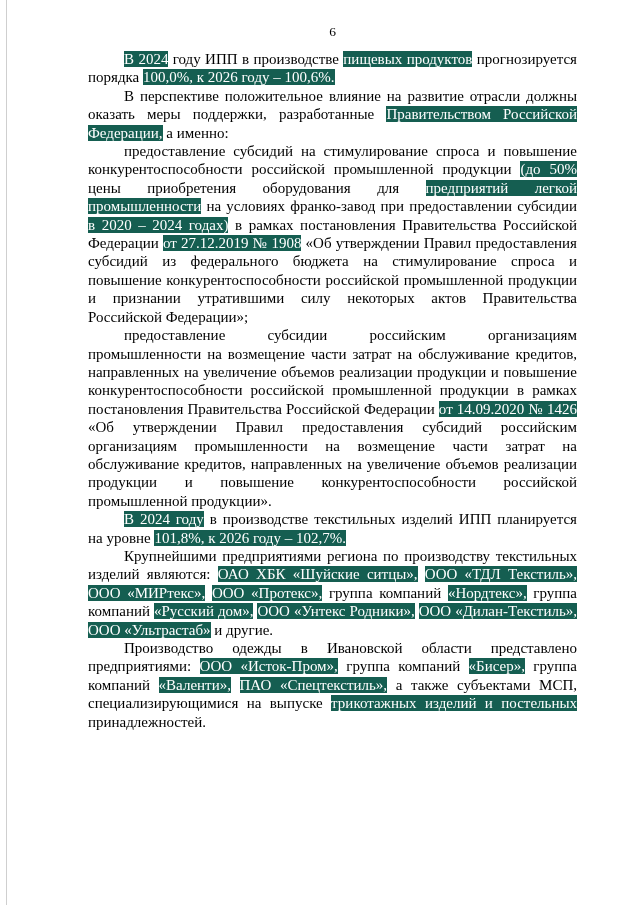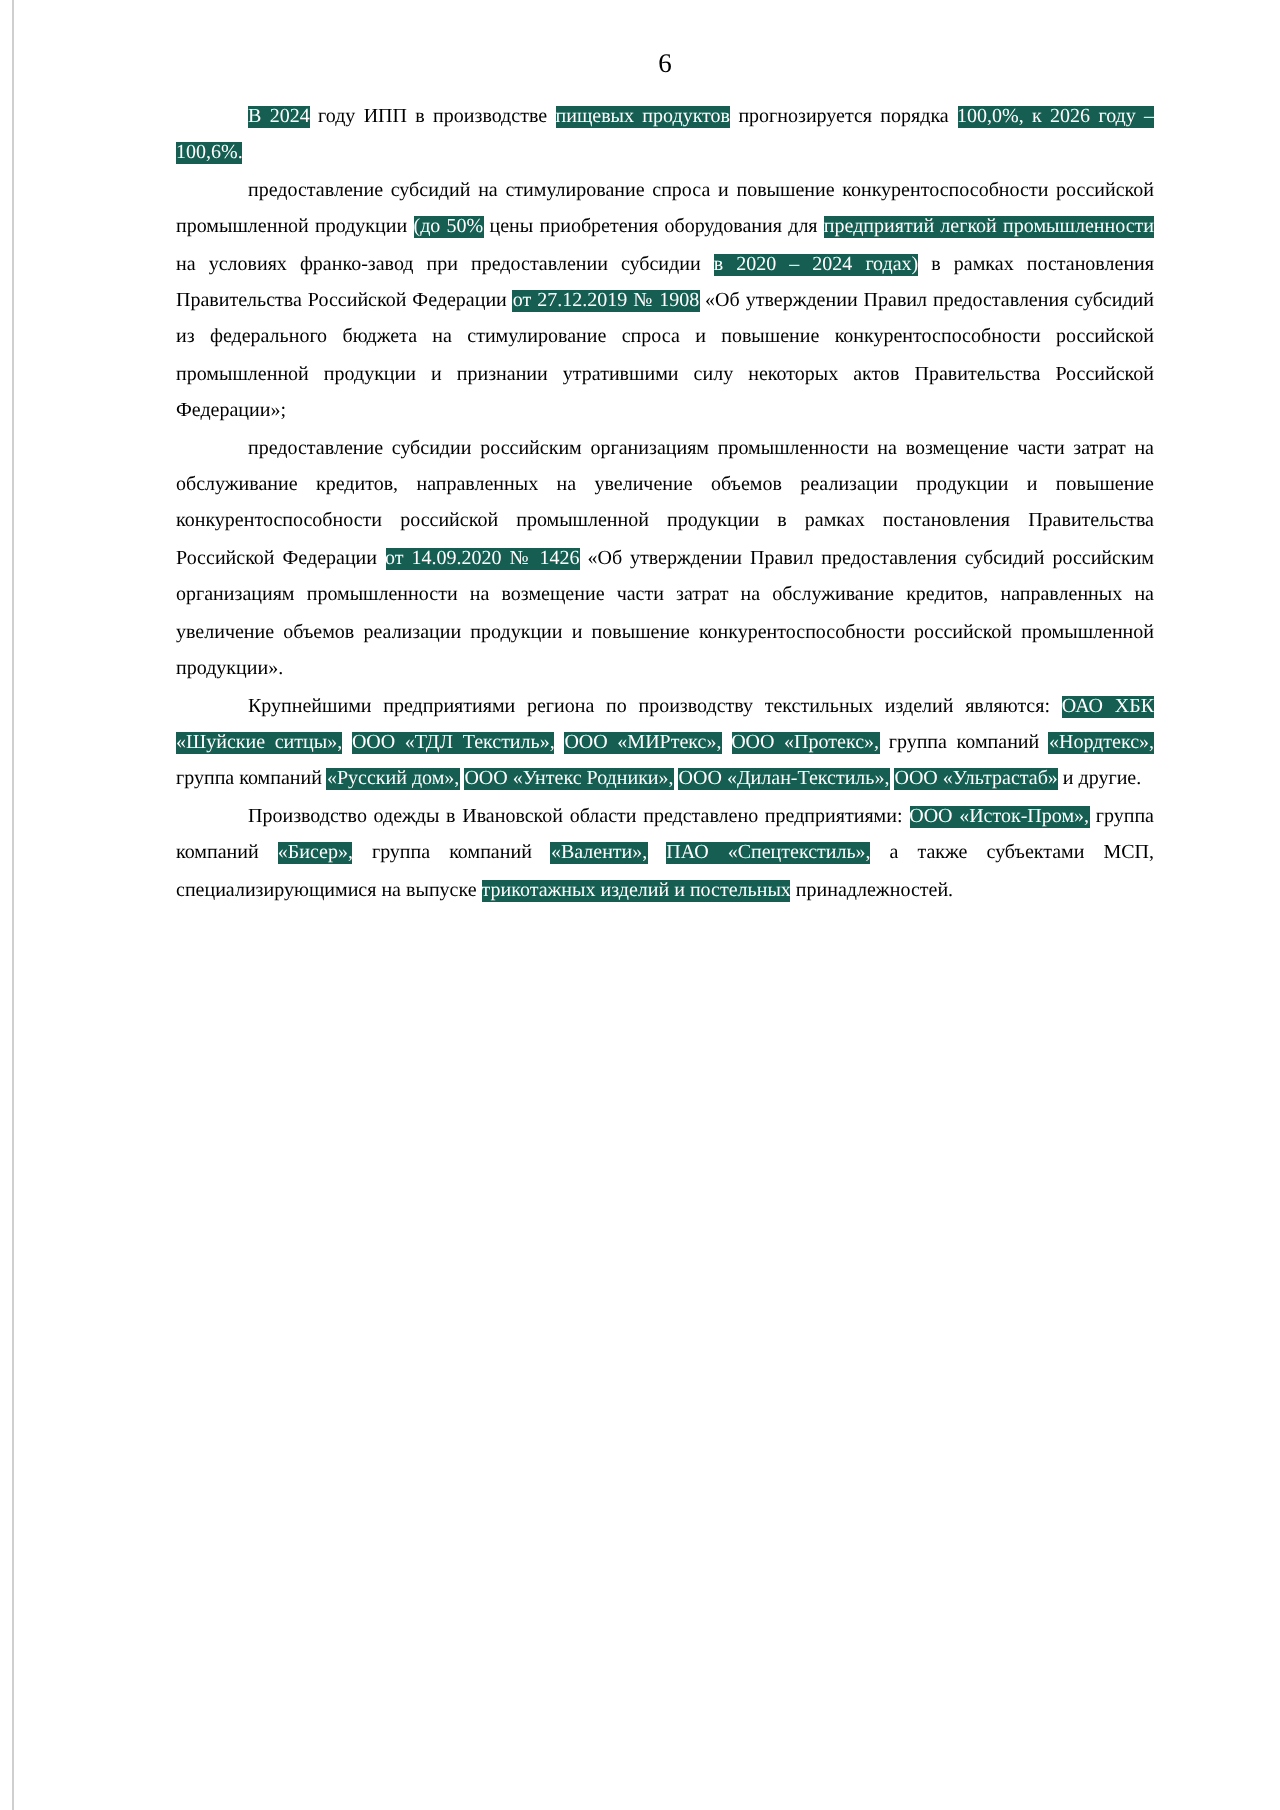--- a/index.html
+++ b/index.html
@@ -25,37 +25,39 @@
     padding: 24px 63px 20px 88px;
   }
   .page-number {
     text-align: center;
     font-size: 13.5px;
     line-height: 16px;
     margin-bottom: 10px;
   }
   .content p {
     margin: 0;
-    font-size: 10px;
+    font-size: 15px;
     line-height: 18.4px;
     text-align: justify;
     text-indent: 36px;
   }
   .hl {
     background: var(--hl, #155e51);
     color: #ffffff;
   }
 </style>
 </head>
 <body>
 
 <div class="edge-line"></div>
 
 <div class="page">
   <div class="page-number">6</div>
   <div class="content">
       <p><span class="hl">В 2024</span><span> году ИПП в производстве </span><span class="hl">пищевых продуктов</span><span> прогнозируется порядка </span><span class="hl">100,0%, к 2026 году – 100,6%.</span></p>
+      <p><span>В перспективе положительное влияние на развитие отрасли должны оказать меры поддержки, разработанные </span><span class="hl">Правительством Российской Федерации,</span><span> а именно:</span></p>
       <p><span>предоставление субсидий на стимулирование спроса и повышение конкурентоспособности российской промышленной продукции </span><span class="hl">(до 50%</span><span> цены приобретения оборудования для </span><span class="hl">предприятий легкой промышленности</span><span> на условиях франко-завод при предоставлении субсидии </span><span class="hl">в 2020 – 2024 годах)</span><span> в рамках постановления Правительства Российской Федерации </span><span class="hl">от 27.12.2019 № 1908</span><span> «Об утверждении Правил предоставления субсидий из федерального бюджета на стимулирование спроса и повышение конкурентоспособности российской промышленной продукции и признании утратившими силу некоторых актов Правительства Российской Федерации»;</span></p>
       <p><span>предоставление субсидии российским организациям промышленности на возмещение части затрат на обслуживание кредитов, направленных на увеличение объемов реализации продукции и повышение конкурентоспособности российской промышленной продукции в рамках постановления Правительства Российской Федерации </span><span class="hl">от 14.09.2020 № 1426</span><span> «Об утверждении Правил предоставления субсидий российским организациям промышленности на возмещение части затрат на обслуживание кредитов, направленных на увеличение объемов реализации продукции и повышение конкурентоспособности российской промышленной продукции».</span></p>
+      <p><span class="hl">В 2024 году</span><span> в производстве текстильных изделий ИПП планируется на уровне </span><span class="hl">101,8%, к 2026 году – 102,7%.</span></p>
       <p><span>Крупнейшими предприятиями региона по производству текстильных изделий являются: </span><span class="hl">ОАО ХБК «Шуйские ситцы»,</span><span> </span><span class="hl">ООО «ТДЛ Текстиль»,</span><span> </span><span class="hl">ООО «МИРтекс»,</span><span> </span><span class="hl">ООО «Протекс»,</span><span> группа компаний </span><span class="hl">«Нордтекс»,</span><span> группа компаний </span><span class="hl">«Русский дом»,</span><span> </span><span class="hl">ООО «Унтекс Родники»,</span><span> </span><span class="hl">ООО «Дилан-Текстиль»,</span><span> </span><span class="hl">ООО «Ультрастаб»</span><span> и другие.</span></p>
       <p><span>Производство одежды в Ивановской области представлено предприятиями: </span><span class="hl">ООО «Исток-Пром»,</span><span> группа компаний </span><span class="hl">«Бисер»,</span><span> группа компаний </span><span class="hl">«Валенти»,</span><span> </span><span class="hl">ПАО «Спецтекстиль»,</span><span> а также субъектами МСП, специализирующимися на выпуске </span><span class="hl">трикотажных изделий и постельных</span><span> принадлежностей.</span></p>
     </div>
 </div>
 
 </body></html>

